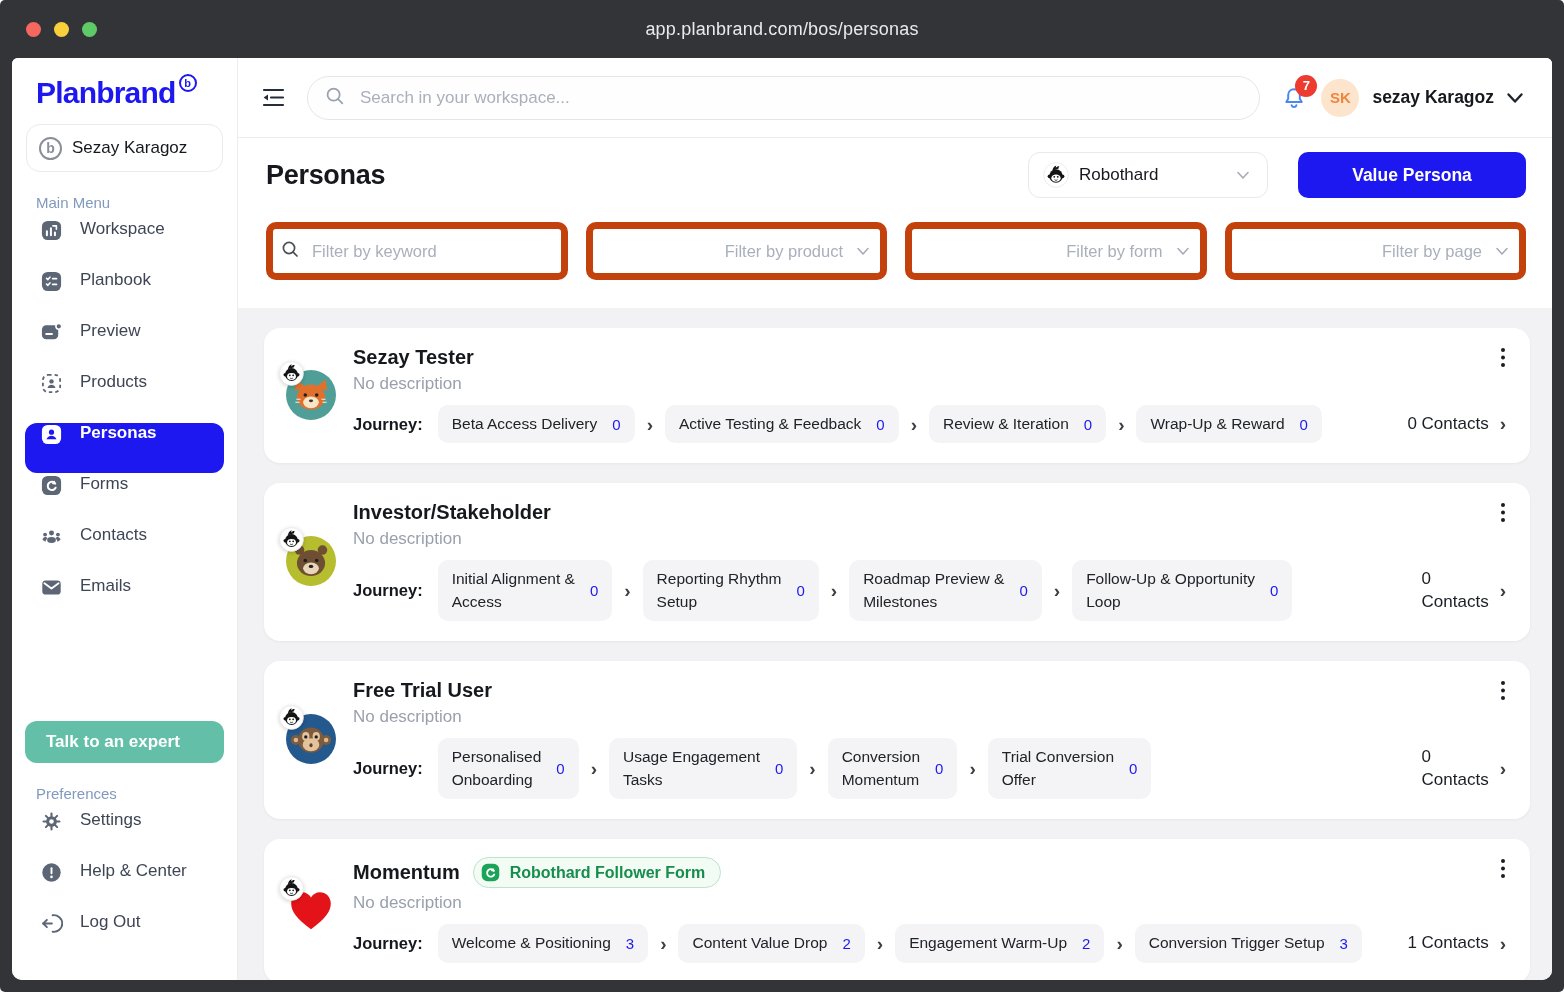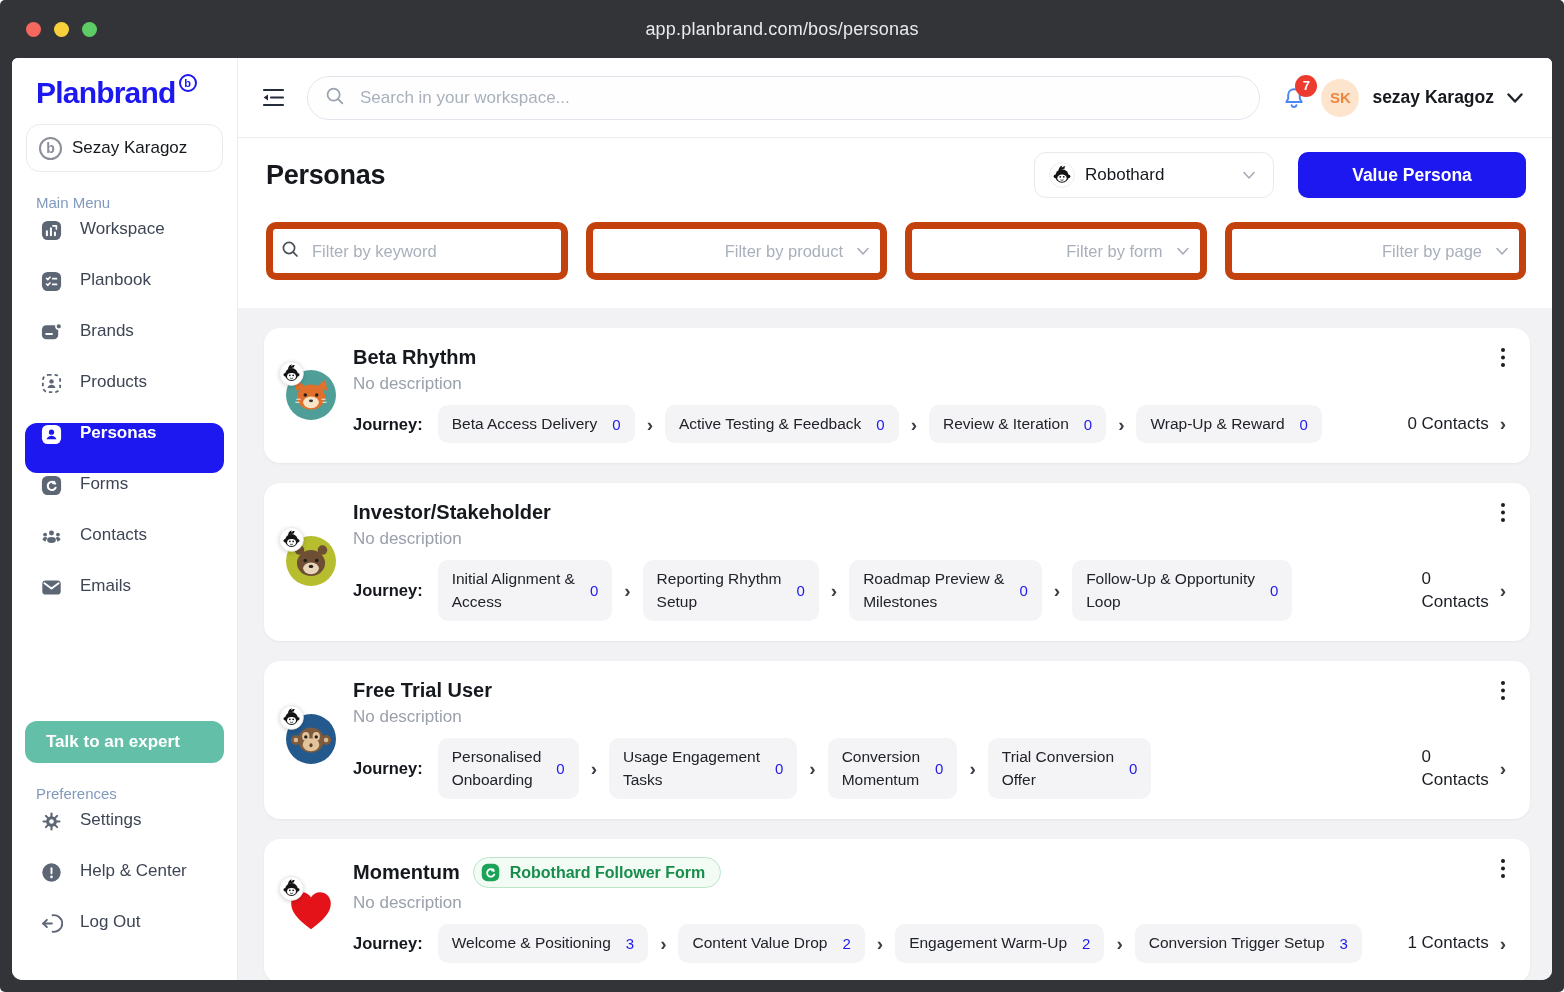--- a/index.html
+++ b/index.html
@@ -51,21 +51,21 @@
   .avatar-sk { width:38px; height:38px; border-radius:50%; background:var(--user-avatar-bg,#fce4cd); color:var(--user-avatar-text,#ef8640); font-weight:700; font-size:15px; display:flex; align-items:center; justify-content:center; cursor:pointer; }
   .top-user { display:flex; align-items:center; gap:10px; cursor:pointer; }
   .top-user-name { font-size:17.5px; font-weight:700; color:#15181d; white-space:nowrap; }
   .chev-dn { width:22px; height:22px; color:#20242b; }
   .chev-dn svg { width:100%; height:100%; }
 
   
   .page-head { background:#fff; padding:14px 26px 28px 28px; }
   .head-row { display:flex; align-items:center; }
   .page-title { font-size:27px; font-weight:800; color:#16181d; margin:0; letter-spacing:-.3px; }
-  .head-actions { margin-left:auto; display:flex; gap:24px; align-items:center; }
+  .head-actions { margin-left:auto; display:flex; gap:30px; align-items:center; }
   .brand-select { width:240px; height:46px; border:1px solid #e7e9ec; border-radius:12px; display:flex; align-items:center; gap:10px; padding:0 14px; background:#fff; cursor:pointer; }
   .brand-select .mascot { width:26px; height:26px; }
   .brand-select .mascot svg { width:100%; height:100%; }
   .brand-select .label { font-size:17px; color:#15181d; flex:1; }
   .caret { width:20px; height:20px; color:#a6adb8; }
   .caret svg { width:100%; height:100%; }
   .create-btn { width:228px; height:46px; background:var(--accent,#2220ee); color:#fff; border:none; border-radius:10px; font-size:17.5px; font-weight:600; cursor:pointer; font-family:inherit; }
   .filters { display:flex; gap:18px; margin-top:24px; }
   .filter { flex:1; height:58px; border:7px solid #c2410c; border-radius:10px; display:flex; align-items:center; gap:10px; padding:0 7px; background:#fff; color:#9aa2ad; }
   .filter svg { width:20px; height:20px; }
@@ -146,21 +146,21 @@
             <span class="nav-label">Planbook</span>
           </div>
           <div class="nav-item">
             <span class="icon">
               <svg viewBox="0 0 24 24">
                 <rect x="2" y="4.5" width="17" height="14.5" rx="4.5" fill="currentColor"></rect>
                 <path d="M6.5 13.5h6" stroke="#fff" stroke-width="2" stroke-linecap="round"></path>
                 <circle cx="19.6" cy="5.6" r="3" fill="currentColor" stroke="#fff" stroke-width="1.6"></circle>
               </svg>
             </span>
-            <span class="nav-label">Brands</span>
+            <span class="nav-label">Preview</span>
           </div>
           <div class="nav-item">
             <span class="icon">
               <svg viewBox="0 0 24 24">
                 <rect x="3" y="3" width="18" height="18" rx="5.5" fill="none" stroke="currentColor" stroke-width="1.9" stroke-dasharray="3.6 3.1"></rect>
                 <circle cx="12" cy="9.8" r="2.3" fill="currentColor"></circle>
                 <path d="M7.8 16.6c.7-2.2 2.3-3.3 4.2-3.3s3.5 1.1 4.2 3.3z" fill="currentColor"></path>
               </svg>
             </span>
             <span class="nav-label">Products</span>
@@ -358,21 +358,21 @@
                   <circle cx="6" cy="13.2" r="1.7" fill="#141414"></circle>
                   <circle cx="18" cy="13.2" r="1.7" fill="#141414"></circle>
                   <circle cx="12" cy="13" r="6.2" fill="#141414"></circle>
                   <ellipse cx="12" cy="14.9" rx="4.3" ry="3.3" fill="#fff"></ellipse>
                   <circle cx="10.4" cy="13.7" r=".85" fill="#141414"></circle>
                   <circle cx="13.6" cy="13.7" r=".85" fill="#141414"></circle>
                   <path d="M10.9 16.5c.75.6 1.45.6 2.2 0" stroke="#141414" stroke-width=".8" fill="none" stroke-linecap="round"></path>
                 </svg></span></div>
             <div class="card-body">
               <div class="title-row">
-                <h3 class="persona-name">Beta Rhythm</h3>
+                <h3 class="persona-name">Sezay Tester</h3>
               </div>
               <div class="desc">No description</div>
               <div class="journey-row">
                 <span class="j-label">Journey:</span>
                 <div class="pill">
                   <span class="pill-label">Beta Access Delivery</span>
                   <span class="pill-count">0</span>
                 </div>
                 <span class="sep">›</span>
                 <div class="pill">

